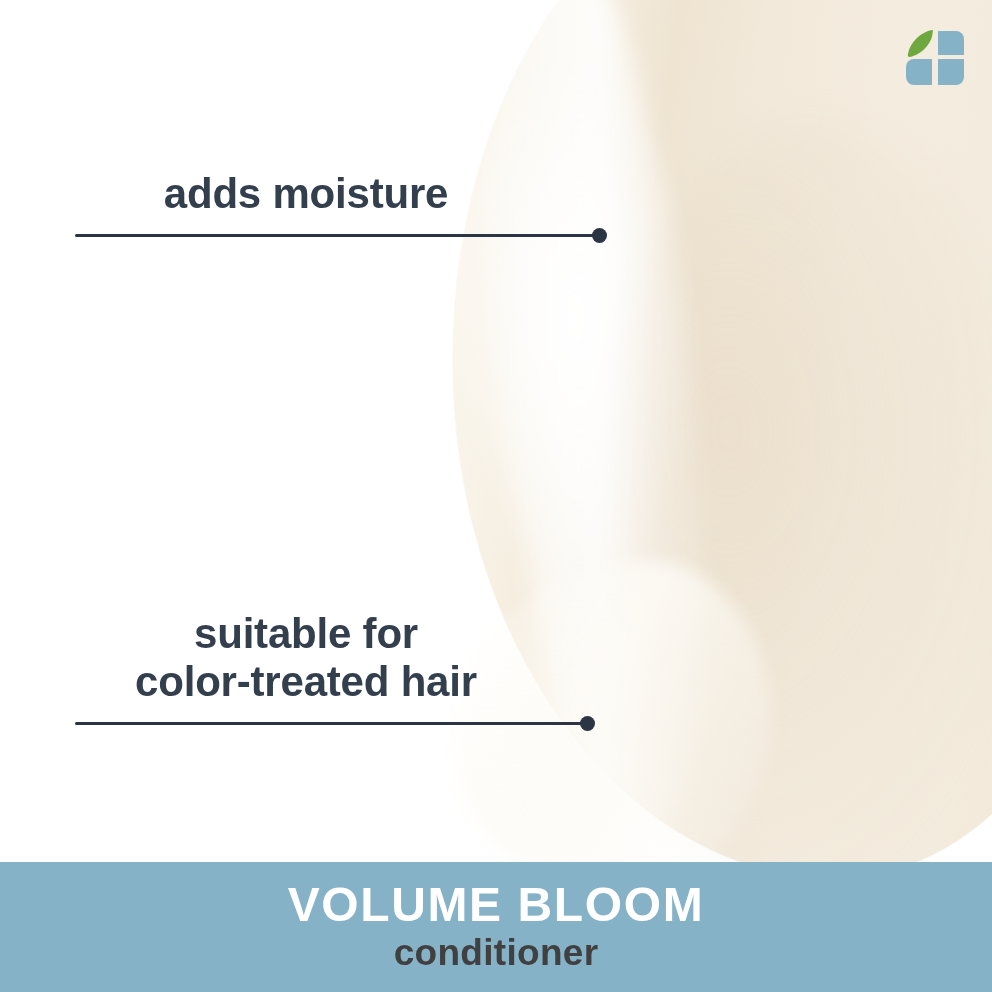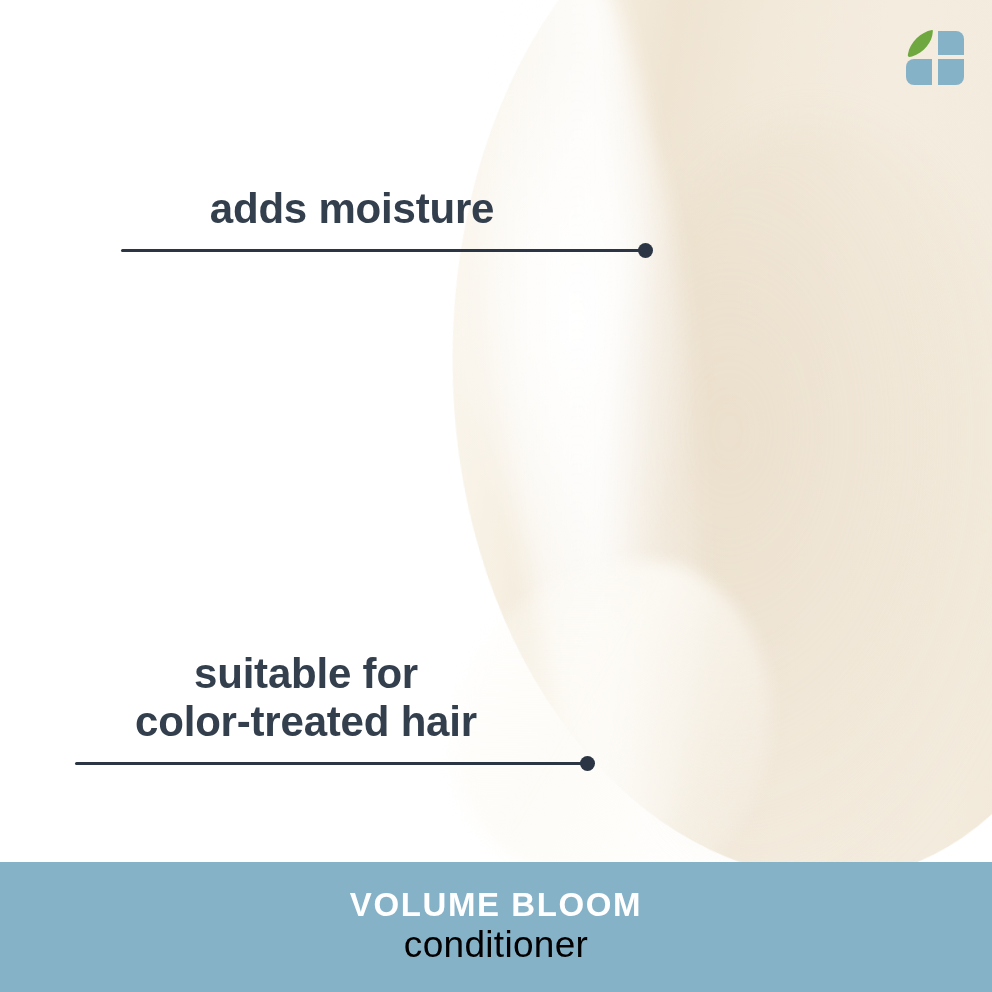--- a/index.html
+++ b/index.html
@@ -113,27 +113,27 @@
   .callout-text {
     color: #333f4d;
     font-weight: 700;
     letter-spacing: -0.2px;
     line-height: 1.14;
     text-align: center;
     padding: 0 86px 0 78px;
     box-sizing: border-box;
     white-space: pre-line;
   }
-  .callout-1 { top: 185px; padding-left: 46px; }
+  .callout-1 { top: 170px; }
   .callout-2 { top: 342px; }
   .callout-3 { top: 610px; }
 
   .callout-1 .callout-text { font-size: 42px; }
   .callout-2 .callout-text { font-size: 42px; }
-  .callout-3 .callout-text { font-size: 42px; margin-top: 40px; }
+  .callout-3 .callout-text { font-size: 42px; }
 
   .leader {
     position: relative;
     height: 14px;
     margin-top: 10px;
   }
   .leader-line {
     position: absolute;
     left: 75px;
     top: 6px;
@@ -167,30 +167,30 @@
     height: 130px;
     background: #86b2c8;
     display: flex;
     flex-direction: column;
     align-items: center;
     justify-content: center;
     gap: 2px;
   }
   .banner-title {
     color: #ffffff;
-    font-size: 33px;
+    font-size: 48px;
     font-weight: 700;
     letter-spacing: 1.6px;
     line-height: 1.06;
     text-transform: uppercase;
   }
   .banner-subtitle {
-    color: #000000;
+    color: #404040;
     font-size: 37px;
-    font-weight: 400;
+    font-weight: 700;
     letter-spacing: 0.3px;
     line-height: 1.1;
   }
 </style>
 </head>
 <body>
 
 <div class="canvas">
 
   <div class="blob-layer">

